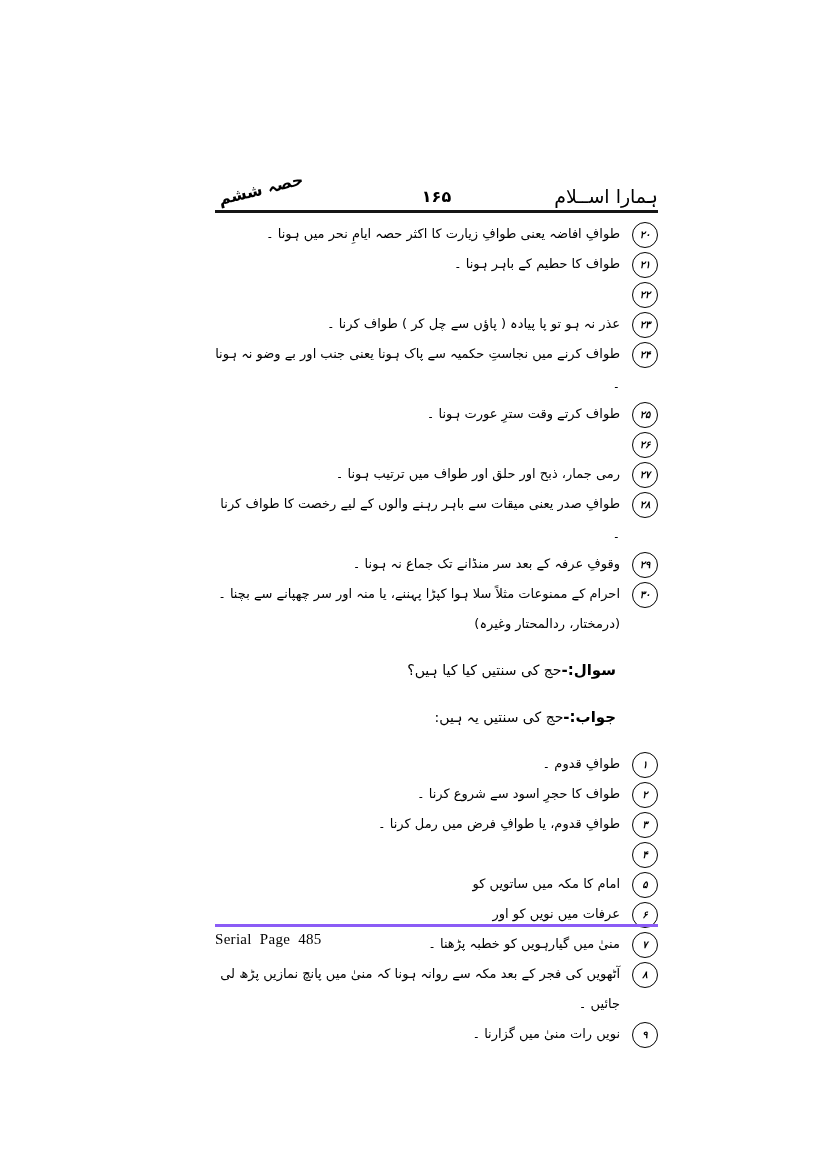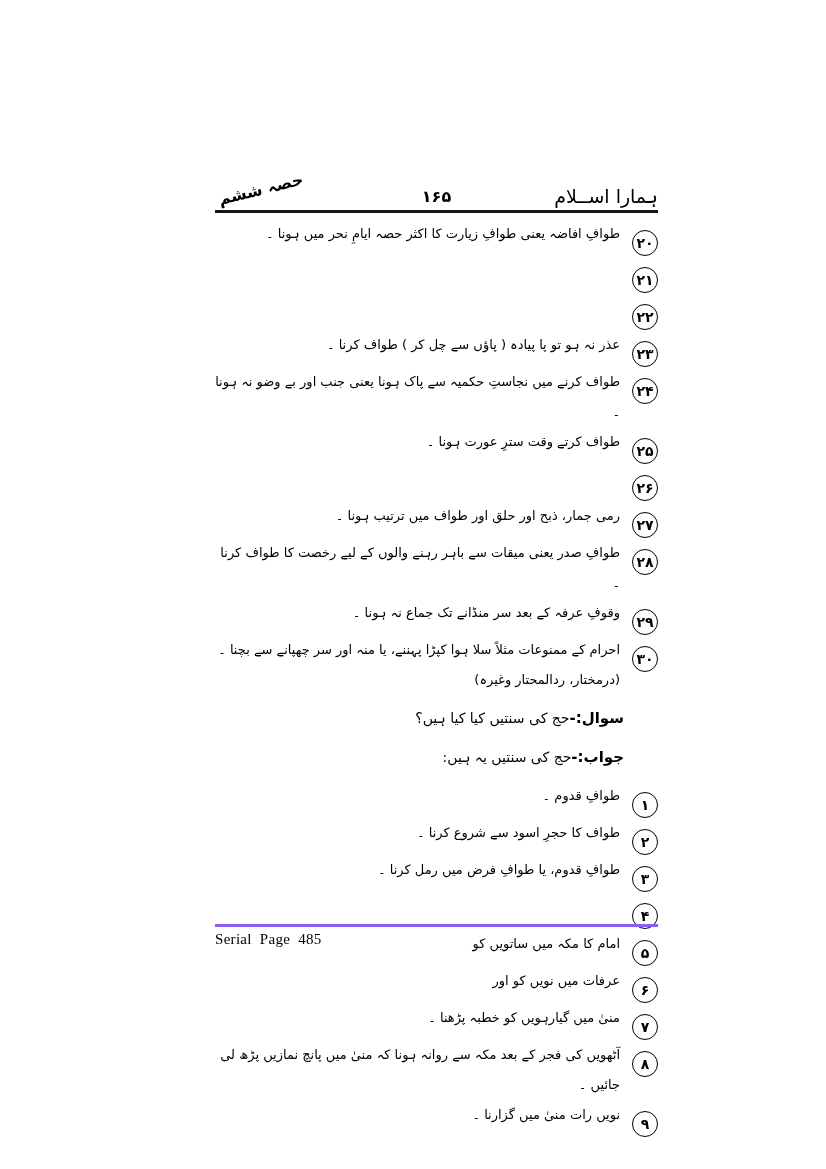--- a/index.html
+++ b/index.html
@@ -33,30 +33,30 @@
   .content{
     position:absolute;left:215px;top:219px;width:443px;
     direction:rtl;text-align:right;
   }
   .row{
     display:flex;align-items:flex-start;gap:12px;
     min-height:30px;margin:0;
   }
   .num-badge{
     flex:0 0 auto;
-    width:24px;height:24px;margin-top:11px;
+    width:24px;height:24px;margin-top:3px;
     border:1.6px solid #000;border-radius:50%;
     display:flex;align-items:center;justify-content:center;
-    font-size:14px;font-weight:bold;line-height:1;
+    font-size:10px;font-weight:bold;line-height:1;font-style:italic;
   }
   .row-text{
     font-size:13px;line-height:30px;
   }
   .qa-line{
-    margin:8px;padding:0 26px 0 0;
+    margin:16px;padding:0 26px 0 0;
     font-size:14px;line-height:31px;white-space:nowrap;
   }
   .qa-label{font-weight:bold;font-size:15px;}
   
   .footer{
     position:absolute;left:215px;top:924px;width:443px;
     border-top:3px solid #8b5cf6;
     font-family:"Liberation Serif","DejaVu Serif",serif;
     font-size:15px;padding-top:4px;
   }
@@ -76,20 +76,21 @@
   <div class="content">
 
     <div>
   <div class="row">
     <span class="num-badge">۲۰</span>
     <span class="row-text">طوافِ افاضہ یعنی طوافِ زیارت کا اکثر حصہ ایامِ نحر میں ہونا ۔</span>
   </div>
 
   <div class="row">
     <span class="num-badge">۲۱</span>
+    <span class="row-text">طواف کا حطیم کے باہر ہونا ۔</span>
   </div>
 
   <div class="row">
     <span class="num-badge">۲۲</span>
   </div>
 
   <div class="row">
     <span class="num-badge">۲۳</span>
     <span class="row-text">عذر نہ ہو تو پا پیادہ ( پاؤں سے چل کر ) طواف کرنا ۔</span>
   </div>

